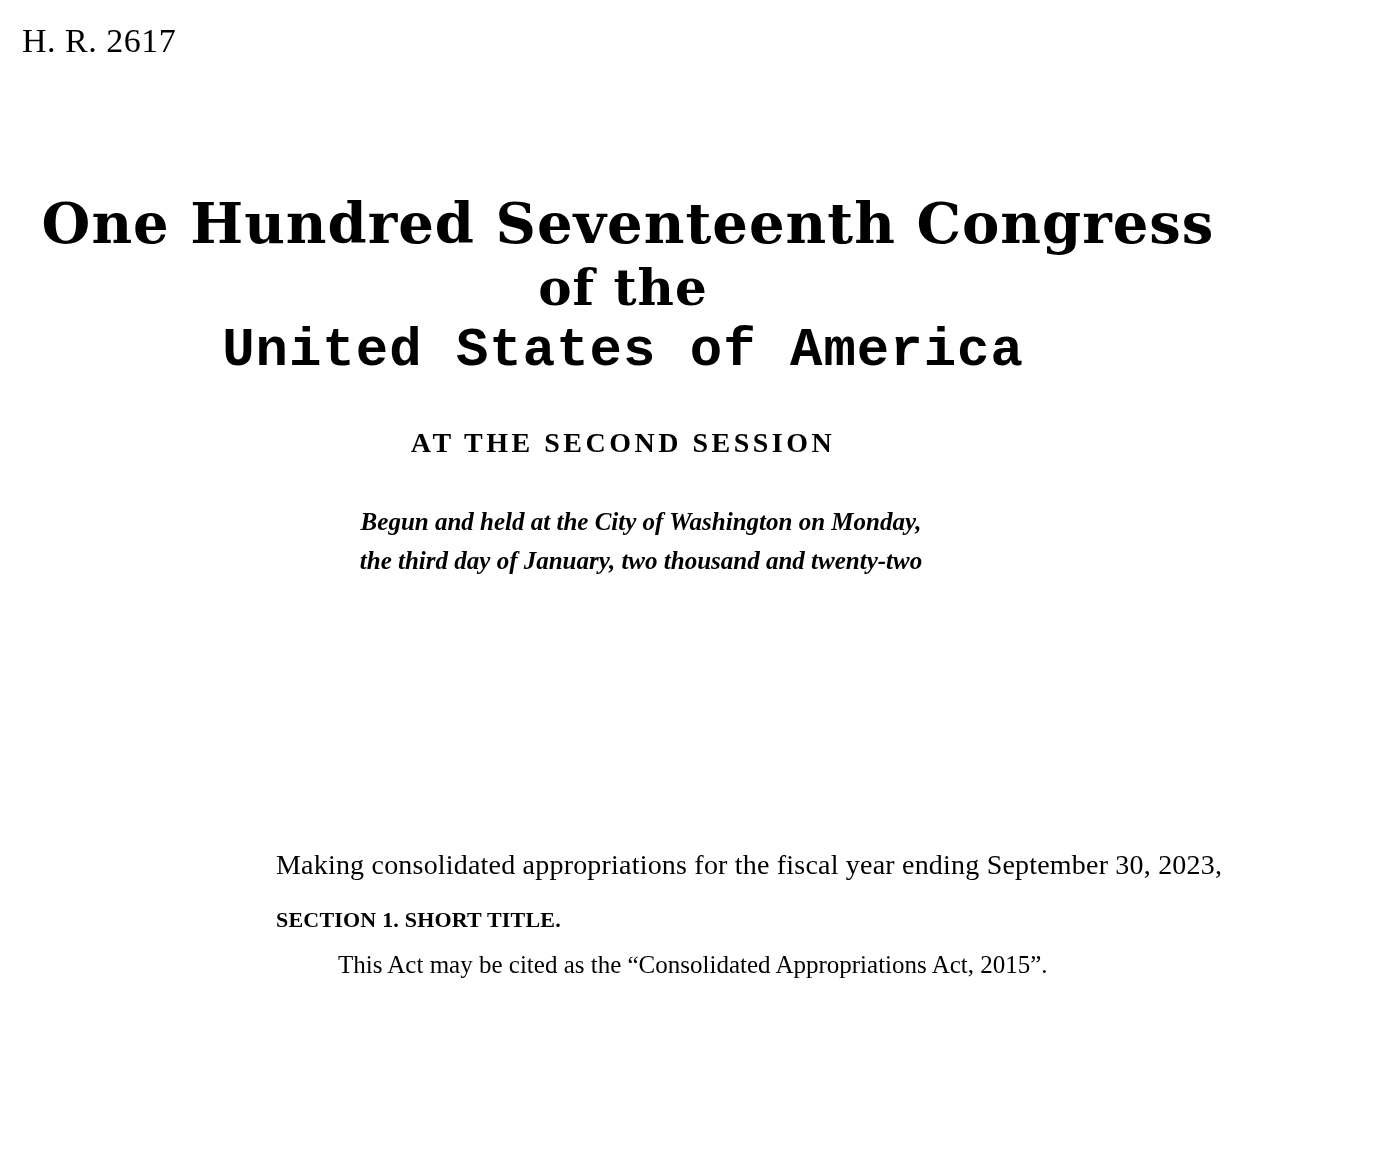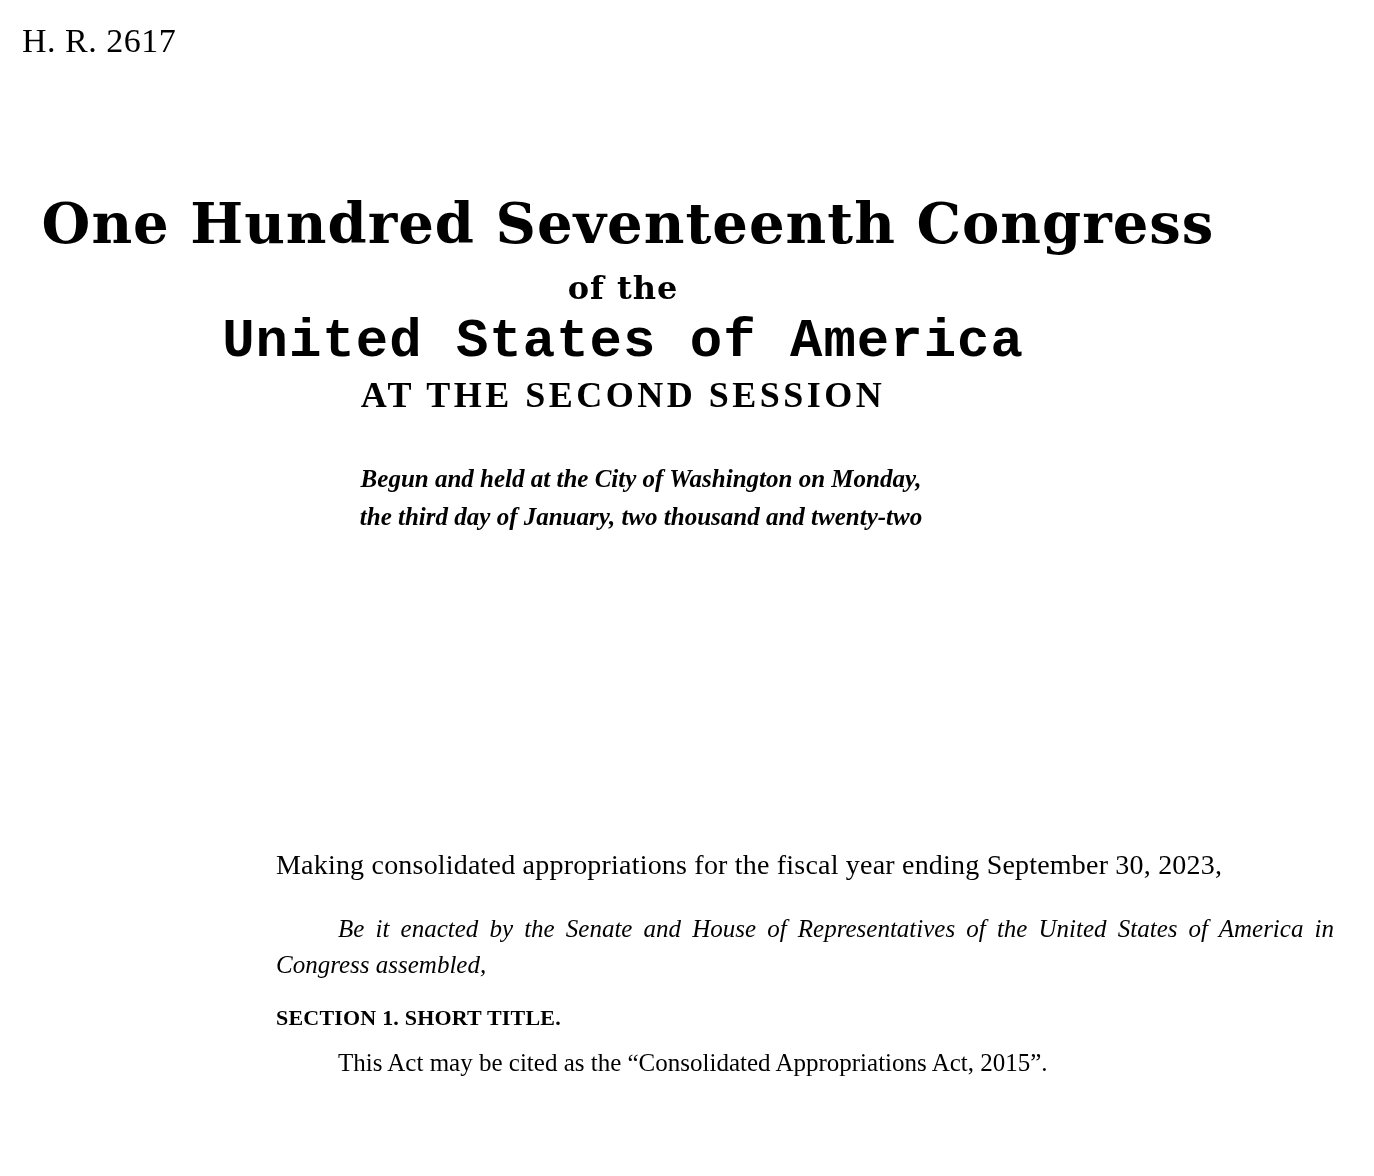--- a/index.html
+++ b/index.html
@@ -47,33 +47,34 @@
     letter-spacing: 1px;
     line-height: 1.18;
     -webkit-font-smoothing: antialiased;
   }
   .congress-line1 {
     font-size: 56px;
     font-style: normal;
     margin-left: 10px;
   }
   .congress-line2 {
-    font-size: 32px;
-    margin-top: 14px;
+    font-size: 50px;
+    margin-top: 2px;
   }
   .congress-line3 {
     font-size: 54px;
     margin-top: 2px;
     font-family: Liberation Mono, monospace;
   }
 
   .session {
+    margin-top: 44px;
     font-family: "Liberation Serif", "DejaVu Serif", serif;
     font-weight: 700;
-    font-size: 36px;
+    font-size: 28px;
     letter-spacing: 3.5px;
   }
 
   .begun {
     margin-top: 44px;
     font-family: "Liberation Serif", "DejaVu Serif", serif;
     font-weight: 700;
     font-style: italic;
     font-size: 25px;
     line-height: 1.55;
@@ -158,20 +159,19 @@
       <div>the third day of January, two thousand and twenty-two</div>
     </div>
   </div>
 
 
   <div class="body-col">
     <div class="longtitle">
       <span>Making consolidated appropriations for the fiscal year ending September 30, 2023,</span>
     </div>
 
-    <div class="enacting">Be it enacted by the Senate and House of Representatives of the United States of America in Congress assembled,</div>
 
     <div class="section-head">SECTION 1. SHORT TITLE.</div>
 
     <div class="section-body">This Act may be cited as the “Consolidated Appropriations Act, 2015”.</div>
   </div>
 
 </div>
 
 </body></html>

